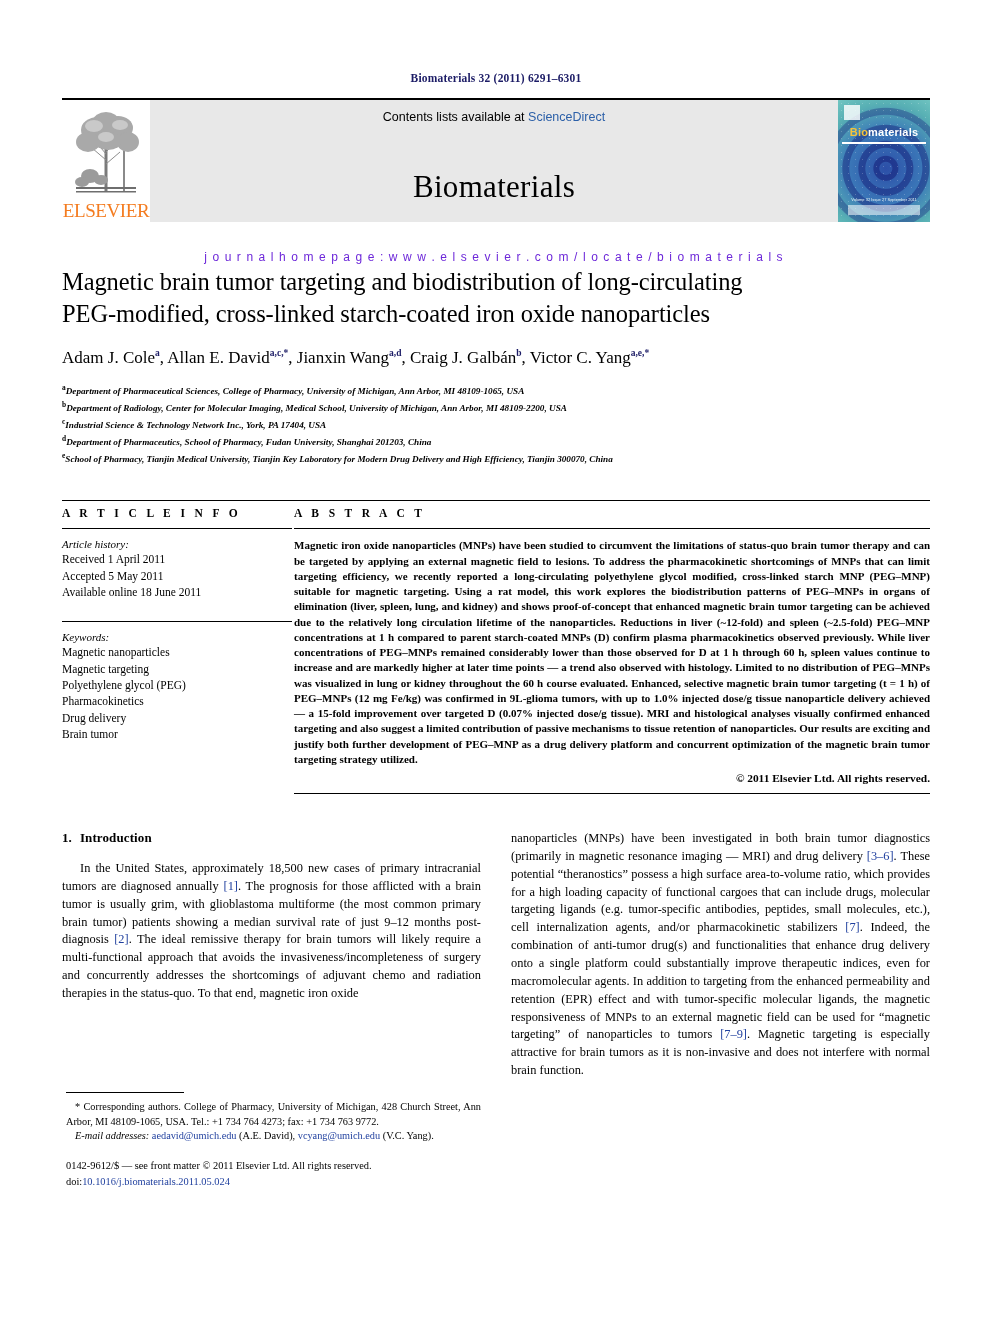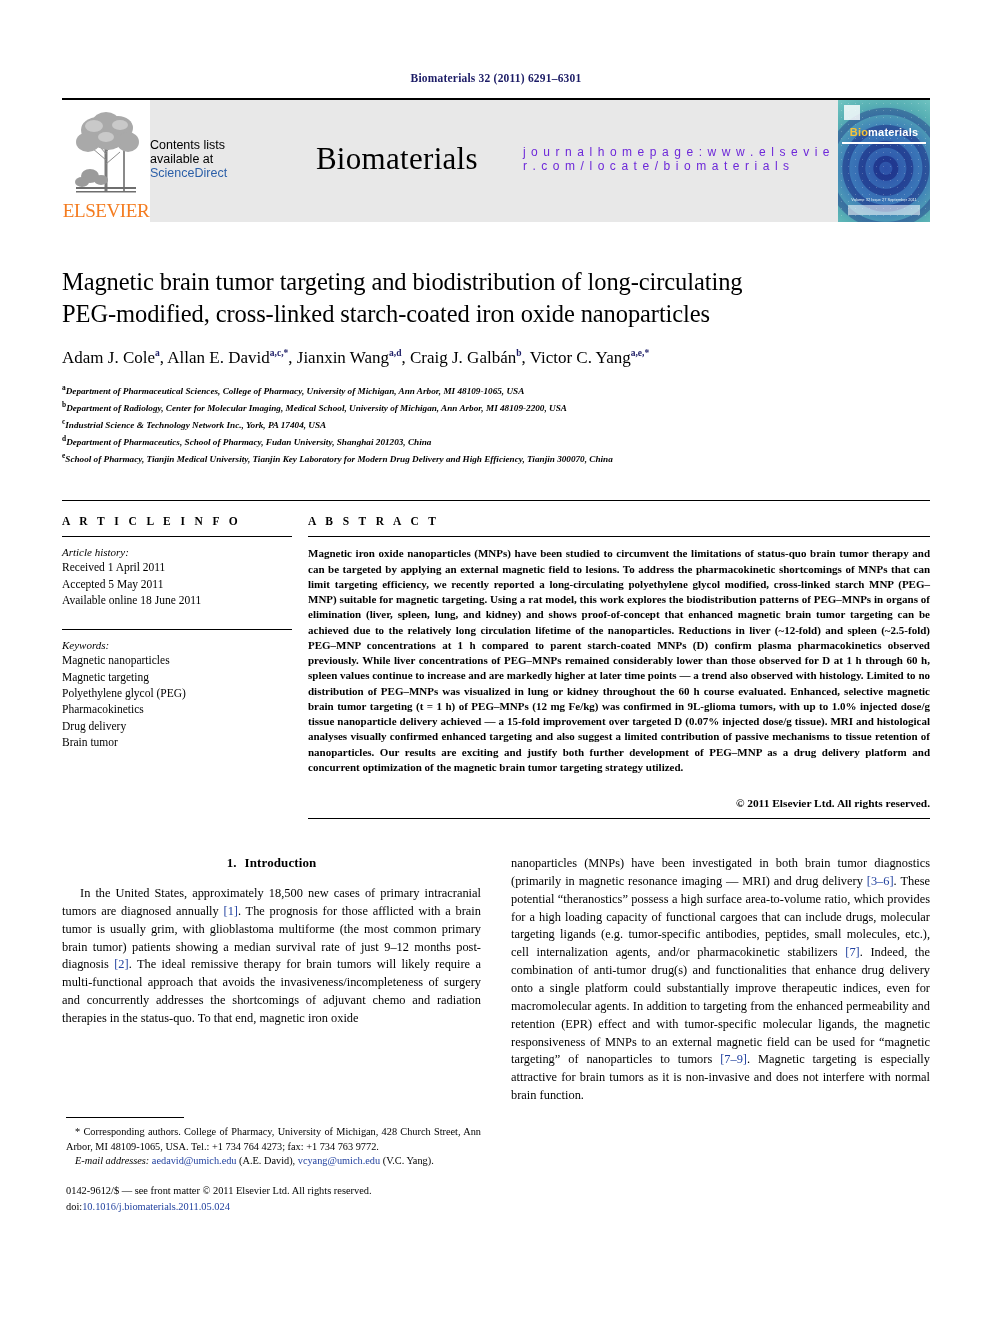--- a/index.html
+++ b/index.html
@@ -56,21 +56,21 @@
     color: #f47c20;
     letter-spacing: -0.4px;
     line-height: 1;
     margin-top: 1px;
     font-weight: 400;
   }
   .masthead-center {
     flex: 1 1 auto;
     background: #e8e8e8;
     display: flex;
-    flex-direction: row;
+    flex-direction: column;
     align-items: center;
     justify-content: space-between;
     padding: 10px 0 14px 0;
     box-sizing: border-box;
     gap: 45px;
   }
   .contents-line {
     font-family: "Liberation Sans", sans-serif;
     font-size: 12.5px;
     color: #000;
@@ -162,22 +162,22 @@
     font-style: italic;
     line-height: 1.62;
     font-weight: bold;
   }
   .affil sup { font-style: normal; font-size: 7.4px; vertical-align: super; }
   
   .info-abstract {
     margin: 34px 62px 0 62px;
     border-top: 1.2px solid #000;
     display: flex;
-    gap: 16px;
-    padding-top: 14px;
+    gap: 2px;
+    padding-top: 6px;
   }
   .col-info { flex: 0 0 230px; }
   .col-abstract { flex: 1 1 auto; }
   .sec-head {
     font-family: "Liberation Serif", serif;
     font-size: 11.5px;
     font-weight: bold;
     letter-spacing: 3.4px;
     margin-bottom: 9px;
   }
@@ -188,36 +188,35 @@
   .abstract-body {
     font-size: 11px;
     line-height: 1.385;
     text-align: justify;
     font-weight: bold;
   }
   .copyright {
     text-align: right;
     font-size: 11.4px;
     font-weight: bold;
-    margin-top: 22px;
+    margin-top: 5px;
   }
   .abs-bottom-rule { border: 0; border-top: 1.2px solid #000; margin: 9px 0 0 0; }
   
   .body-cols {
     margin: 36px 62px 0 62px;
     display: flex;
     gap: 30px;
   }
   .bcol { flex: 1 1 0; position: relative; }
   .head1 {
     font-size: 13px;
     font-weight: bold;
     margin: 0 0 14px 0;
     letter-spacing: 0.1px;
-    text-align: center;
   }
   .head1 .num { margin-right: 8px; }
   .para {
     font-size: 12.4px;
     line-height: 1.44;
     text-align: justify;
     text-indent: 18px;
     margin: 0;
   }
   .para.noindent { text-indent: 0; }

